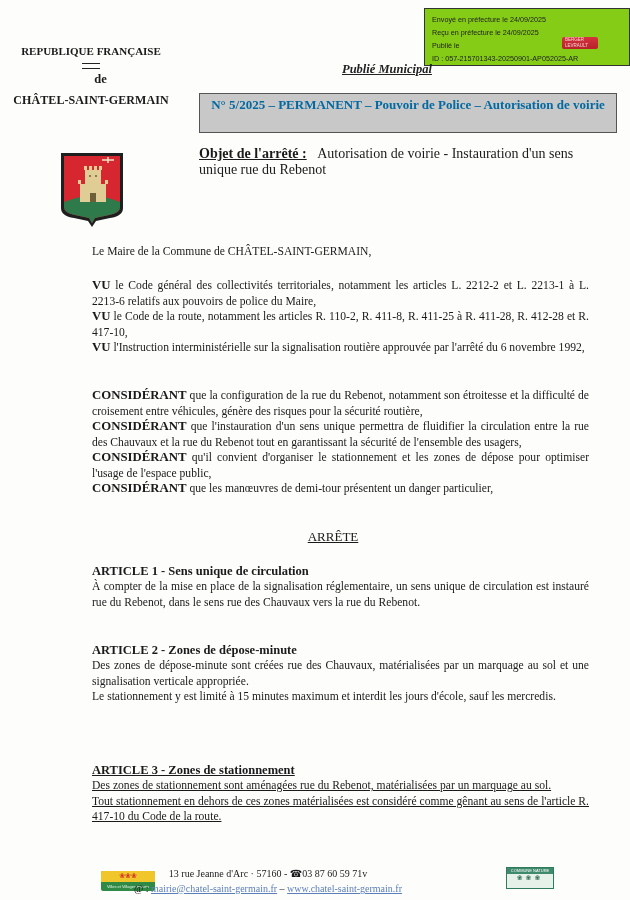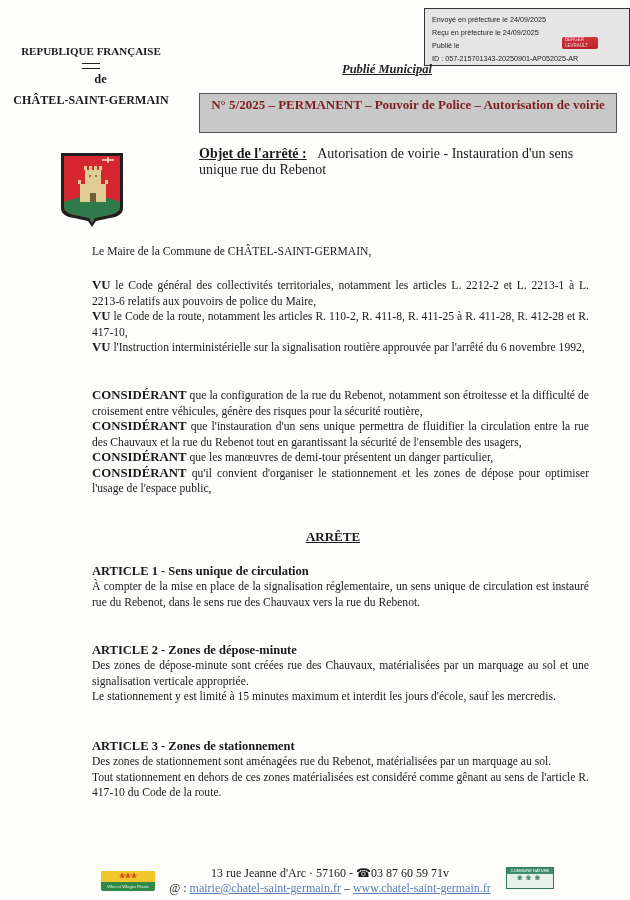--- a/index.html
+++ b/index.html
@@ -17,61 +17,61 @@
     .hdr-left .mairie { font-size: 12.5px; margin-top: 6px; }
     .hdr-left .de { font-size: 12.5px; margin-top: 3px; padding-left: 19px; }
     .hdr-left .commune { font-size: 12px; margin-top: 6px; letter-spacing: 0.1px; }
 
     
     .crest { left: 58px; top: 150px; width: 68px; height: 80px; }
 
     
     .stamp {
       left: 424px; top: 8px; width: 206px; height: 58px;
-      border: 1.5px solid #333; background: #e5e5e5;
+      border: 1.5px solid #333; background: #84cc16;
       font-family: "Liberation Sans", "DejaVu Sans", sans-serif; font-size: 7.2px; color: #222;
       box-sizing: border-box; padding: 4px 0 0 7px;
     }
     .stamp .row { height: 13px; line-height: 13px; white-space: nowrap; }
     .stamp .badge {
       position: absolute; left: 137px; top: 28px; width: 36px; height: 12px;
       background: linear-gradient(#d4343c, #b8222b); border-radius: 2px;
       color: #f6d4d6; font-size: 4.5px; line-height: 6px; padding-left: 3px; box-sizing: border-box;
     }
 
     
     .arrete-mun { left: 342px; top: 62px; font-size: 12.5px; font-style: italic; font-weight: bold; text-decoration: underline; color: #222; }
 
     
     .title-box {
       left: 199px; top: 93px; width: 418px; height: 40px;
       background: #c8c8c8; border: 1.5px solid #555; box-sizing: border-box;
-      text-align: center; font-weight: bold; font-size: 13px; line-height: 17px; padding-top: 2px; color: #7f1d1d;
+      text-align: center; font-weight: bold; font-size: 13px; line-height: 17px; padding-top: 2px; color: #0369a1;
     }
 
     
     .objet { left: 199px; top: 146px; width: 390px; font-size: 14px; line-height: 16px; }
     .objet .lbl { font-weight: bold; text-decoration: underline; }
 
     
     .body-text { left: 92px; width: 497px; font-size: 11.6px; line-height: 15.5px; text-align: justify; }
     .body-text b { font-weight: bold; font-size: 12.8px; }
     .para { margin: 0; }
     .intro { top: 244px; }
     .vus { top: 278px; }
     .cons { top: 388px; }
-    .arrete-title { left: 0; width: 630px; top: 529px; text-align: center; font-weight: bold; font-size: 13px; text-decoration: underline; padding-left: 36px; box-sizing: border-box; }
+    .arrete-title { left: 0; width: 630px; top: 529px; text-align: center; font-weight: normal; font-size: 13px; text-decoration: underline; padding-left: 36px; box-sizing: border-box; }
     .article { left: 92px; width: 497px; font-size: 11.6px; line-height: 15.5px; text-align: justify; }
     .article .ah { font-weight: bold; font-size: 12.5px; line-height: 16px; }
     .art1 { top: 563px; }
     .art2 { top: 642px; }
-    .art3 { top: 738px; }
+    .art3 { top: 762px; text-decoration: underline; }
 
     
-    .footer { left: 0; width: 630px; top: 866px; text-align: center; font-size: 12px; line-height: 15px; }
+    .footer { left: 0; width: 506px; top: 866px; text-align: center; font-size: 10px; line-height: 15px; }
     .footer .addr { padding-left: 30px; }
     .footer .contact a { color: #5b7fb8; text-decoration: underline; }
     .footer .contact { padding-left: 30px; }
     .logo-left { left: 101px; top: 871px; width: 54px; height: 20px; background: #2f8a46; border-radius: 2px; overflow: hidden; }
     .logo-left .top { height: 11px; background: #f1c62b; text-align: center; color: #d03428; font-size: 7px; line-height: 11px; }
     .logo-left .bot { height: 9px; color: #e6f4e8; font-size: 4px; line-height: 9px; text-align: center; font-family: "Liberation Sans", sans-serif; }
     .logo-right { left: 506px; top: 867px; width: 48px; height: 22px; border: 1.5px solid #2f7b5e; background: #e6f1ea; box-sizing: border-box; }
     .logo-right .lt { background: #3f8a6c; color: #fff; font-size: 4px; line-height: 6px; text-align: center; font-family: "Liberation Sans", sans-serif; }
     .logo-right .birds { color: #2f6b52; font-size: 7px; line-height: 9px; text-align: center; letter-spacing: 3px; }
   </style>
@@ -127,22 +127,22 @@
 
 <div class="abs body-text vus">
   <p class="para"><b>VU</b><span> le Code général des collectivités territoriales, notamment les articles L. 2212-2 et L. 2213-1 à L. 2213-6 relatifs aux pouvoirs de police du Maire,</span></p>
   <p class="para"><b>VU</b><span> le Code de la route, notamment les articles R. 110-2, R. 411-8, R. 411-25 à R. 411-28, R. 412-28 et R. 417-10,</span></p>
   <p class="para"><b>VU</b><span> l'Instruction interministérielle sur la signalisation routière approuvée par l'arrêté du 6 novembre 1992,</span></p>
 </div>
 
 <div class="abs body-text cons">
   <p class="para"><b>CONSIDÉRANT</b><span> que la configuration de la rue du Rebenot, notamment son étroitesse et la difficulté de croisement entre véhicules, génère des risques pour la sécurité routière,</span></p>
   <p class="para"><b>CONSIDÉRANT</b><span> que l'instauration d'un sens unique permettra de fluidifier la circulation entre la rue des Chauvaux et la rue du Rebenot tout en garantissant la sécurité de l'ensemble des usagers,</span></p>
+  <p class="para"><b>CONSIDÉRANT</b><span> qu'il convient d'organiser le stationnement et les zones de dépose pour optimiser l'usage de l'espace public,</span></p>
   <p class="para"><b>CONSIDÉRANT</b><span> que les manœuvres de demi-tour présentent un danger particulier,</span></p>
-  <p class="para"><b>CONSIDÉRANT</b><span> qu'il convient d'organiser le stationnement et les zones de dépose pour optimiser l'usage de l'espace public,</span></p>
 </div>
 
 <div class="abs arrete-title">ARRÊTE</div>
 
 <div class="abs article art1">
   <div class="ah"><span>ARTICLE 1</span><span> - Sens unique de circulation</span></div>
   <p class="para">À compter de la mise en place de la signalisation réglementaire, un sens unique de circulation est instauré rue du Rebenot, dans le sens rue des Chauvaux vers la rue du Rebenot.</p>
 </div>
 
 <div class="abs article art2">

